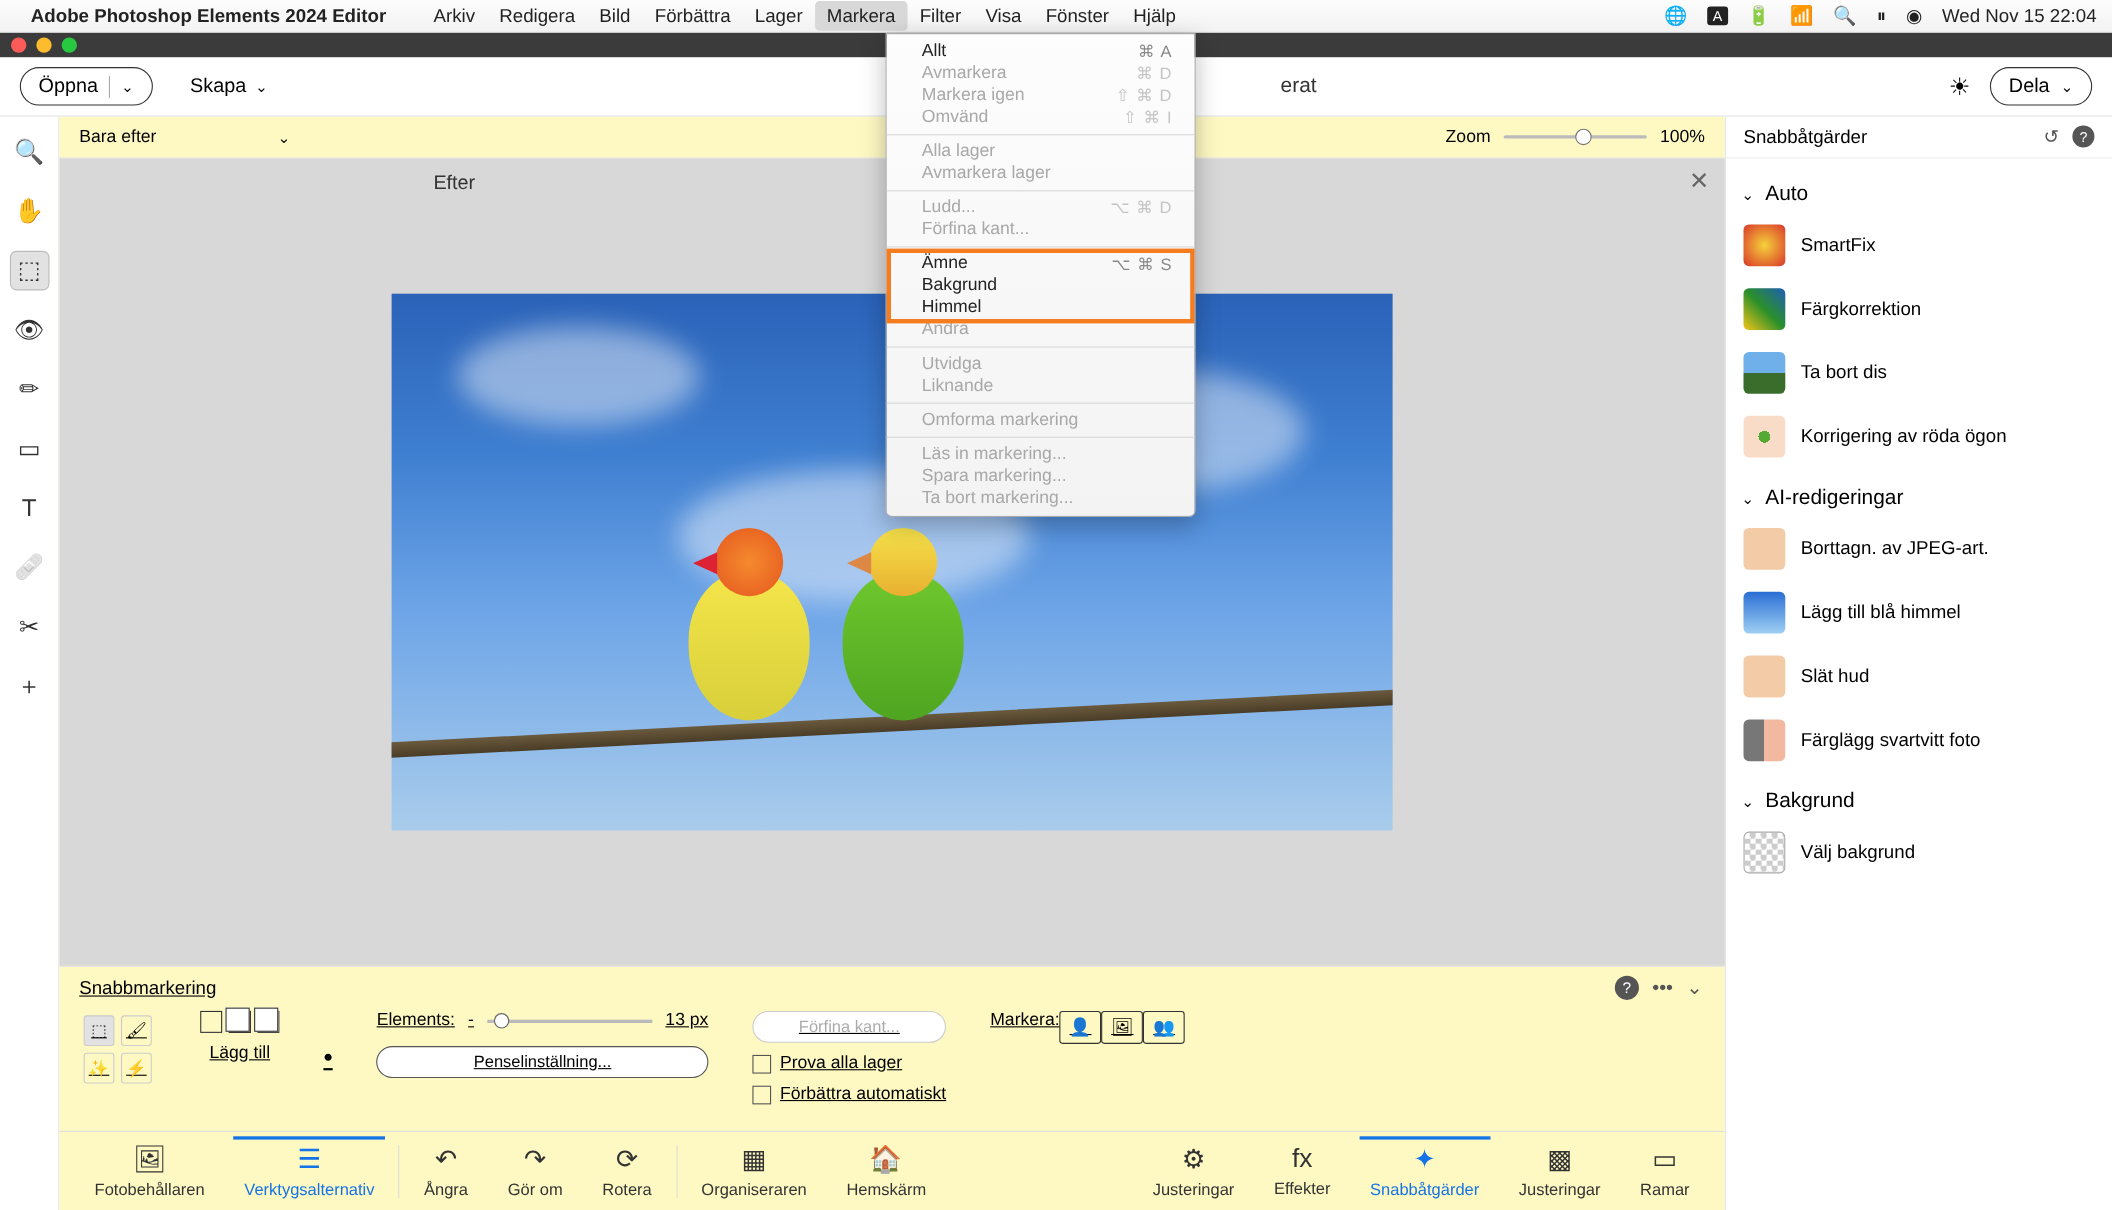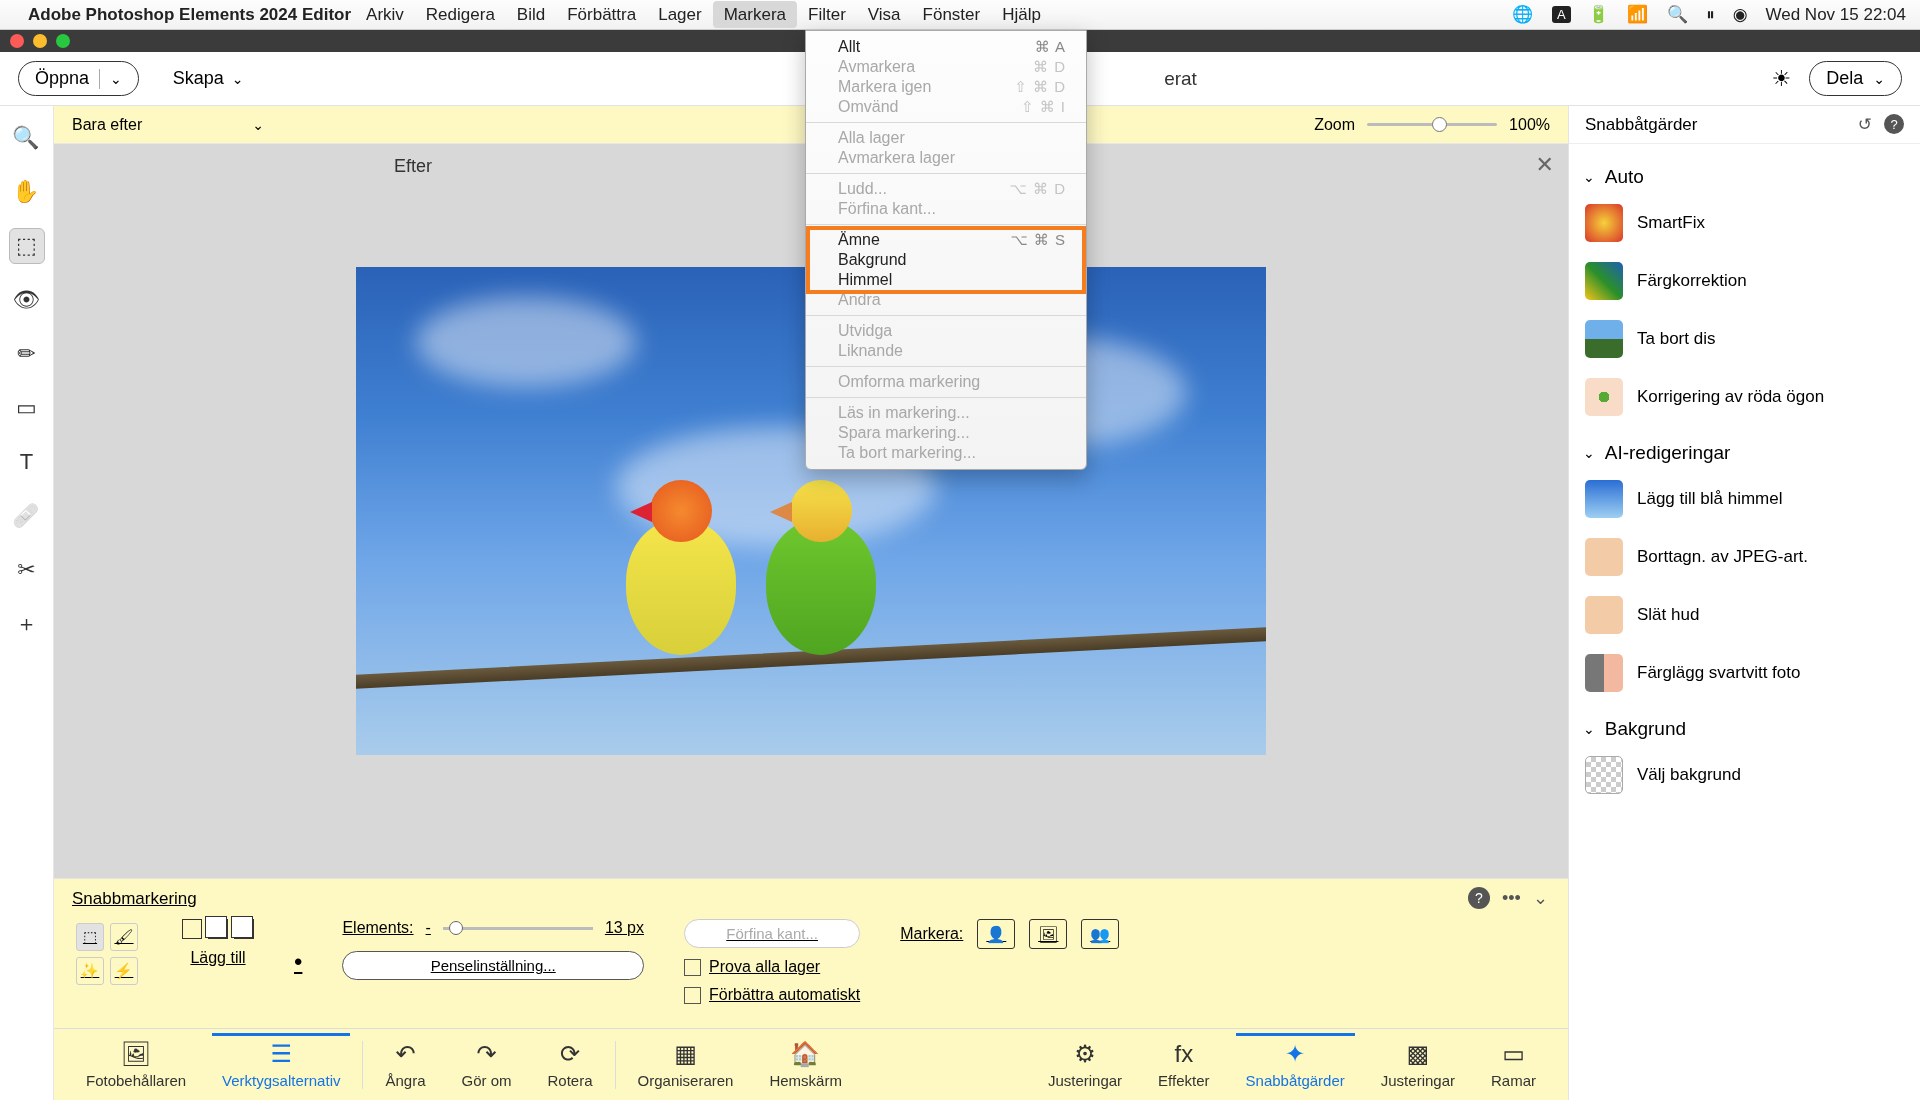--- a/index.html
+++ b/index.html
@@ -1,21 +1,21 @@
 <!DOCTYPE html>
 <html><head>
 <meta charset="utf-8">
 <style>
 * { margin:0; padding:0; box-sizing:border-box; font-family:-apple-system,BlinkMacSystemFont,"Segoe UI",sans-serif; }
 body { background:#f5f5f5; width:1920px; height:1100px; overflow:hidden; position:relative; }
 
 
 .mac-bar { height:30px; background:linear-gradient(#fdfdfd,#f2f2f2); display:flex; align-items:center; padding:0 14px; font-size:17px; color:#222; border-bottom:1px solid #ccc; }
 .mac-bar .apple { font-size:18px; margin-right:14px; }
-.mac-bar .app-name { font-weight:600; margin-right:4px; }
+.mac-bar .app-name { font-weight:600; margin-right:32px; }
 .mac-bar .menu-item { padding:4px 11px; cursor:default; }
 .mac-bar .menu-item.active { background:#d8d8d8; border-radius:4px; }
 .mac-bar .spacer { flex:1; }
 .mac-bar .tray { display:flex; align-items:center; gap:18px; }
 .mac-bar .tray span { font-size:17px; }
 
 
 .win { position:absolute; top:30px; left:0; right:0; bottom:0; background:#fff; display:flex; flex-direction:column; }
 .titlebar { height:22px; background:#3b3b3b; display:flex; align-items:center; padding:0 10px; gap:9px; }
 .tl-dot { width:14px; height:14px; border-radius:50%; }
@@ -71,21 +71,21 @@
 .sq.stack::after { content:""; position:absolute; top:-4px; left:-4px; width:20px; height:20px; border:1.5px solid #333; background:#fff; }
 .size-group { display:flex; flex-direction:column; gap:14px; }
 .size-row { display:flex; align-items:center; gap:12px; }
 .size-track { width:150px; height:3px; background:#bbb; position:relative; }
 .size-thumb { position:absolute; top:-6px; left:6px; width:14px; height:14px; border-radius:50%; background:#fff; border:1.5px solid #666; }
 .btn-round { border:1.5px solid #555; border-radius:20px; padding:5px 16px; background:#fff; font-size:15px; }
 .btn-round.dis { color:#aaa; border-color:#ccc; }
 .chk-group { display:flex; flex-direction:column; gap:10px; }
 .chk { display:flex; align-items:center; gap:8px; }
 .chk-box { width:17px; height:17px; border:1.5px solid #555; }
-.mark-group { display:flex; align-items:center; gap:14px; }
+.mark-group { display:flex; }
 .mark-icon { width:38px; height:30px; border:1.5px solid #333; border-radius:3px; display:flex; align-items:center; justify-content:center; font-size:16px; }
 .opts .help { position:absolute; top:8px; right:20px; display:flex; gap:12px; align-items:center; font-size:18px; color:#555; }
 
 
 .bottom { height:72px; border-top:1px solid #ddd; display:flex; align-items:center; padding:0 14px; font-size:15px; }
 .btab { display:flex; flex-direction:column; align-items:center; gap:4px; padding:6px 18px; color:#333; position:relative; }
 .btab.active { color:#1473e6; }
 .btab.active::before { content:""; position:absolute; top:-1px; left:8px; right:8px; height:3px; background:#1473e6; }
 .btab .ico { font-size:24px; }
 .bsep { width:1px; height:48px; background:#ddd; margin:0 4px; }
@@ -360,26 +360,26 @@
               <div class="thumb th-eye"></div>
               <span>Korrigering av röda ögon</span>
             </div>
           </div>
           <div class="rsec">
             <div class="rsec-h">
               <span class="chev">⌄</span>
               <span>AI-redigeringar</span>
             </div>
             <div class="ritem">
+              <div class="thumb th-face"></div>
+              <span>Borttagn. av JPEG-art.</span>
+            </div>
+            <div class="ritem">
               <div class="thumb th-sky"></div>
               <span>Lägg till blå himmel</span>
-            </div>
-            <div class="ritem">
-              <div class="thumb th-face"></div>
-              <span>Borttagn. av JPEG-art.</span>
             </div>
             <div class="ritem">
               <div class="thumb th-face"></div>
               <span>Slät hud</span>
             </div>
             <div class="ritem">
               <div class="thumb th-bw"></div>
               <span>Färglägg svartvitt foto</span>
             </div>
           </div>

